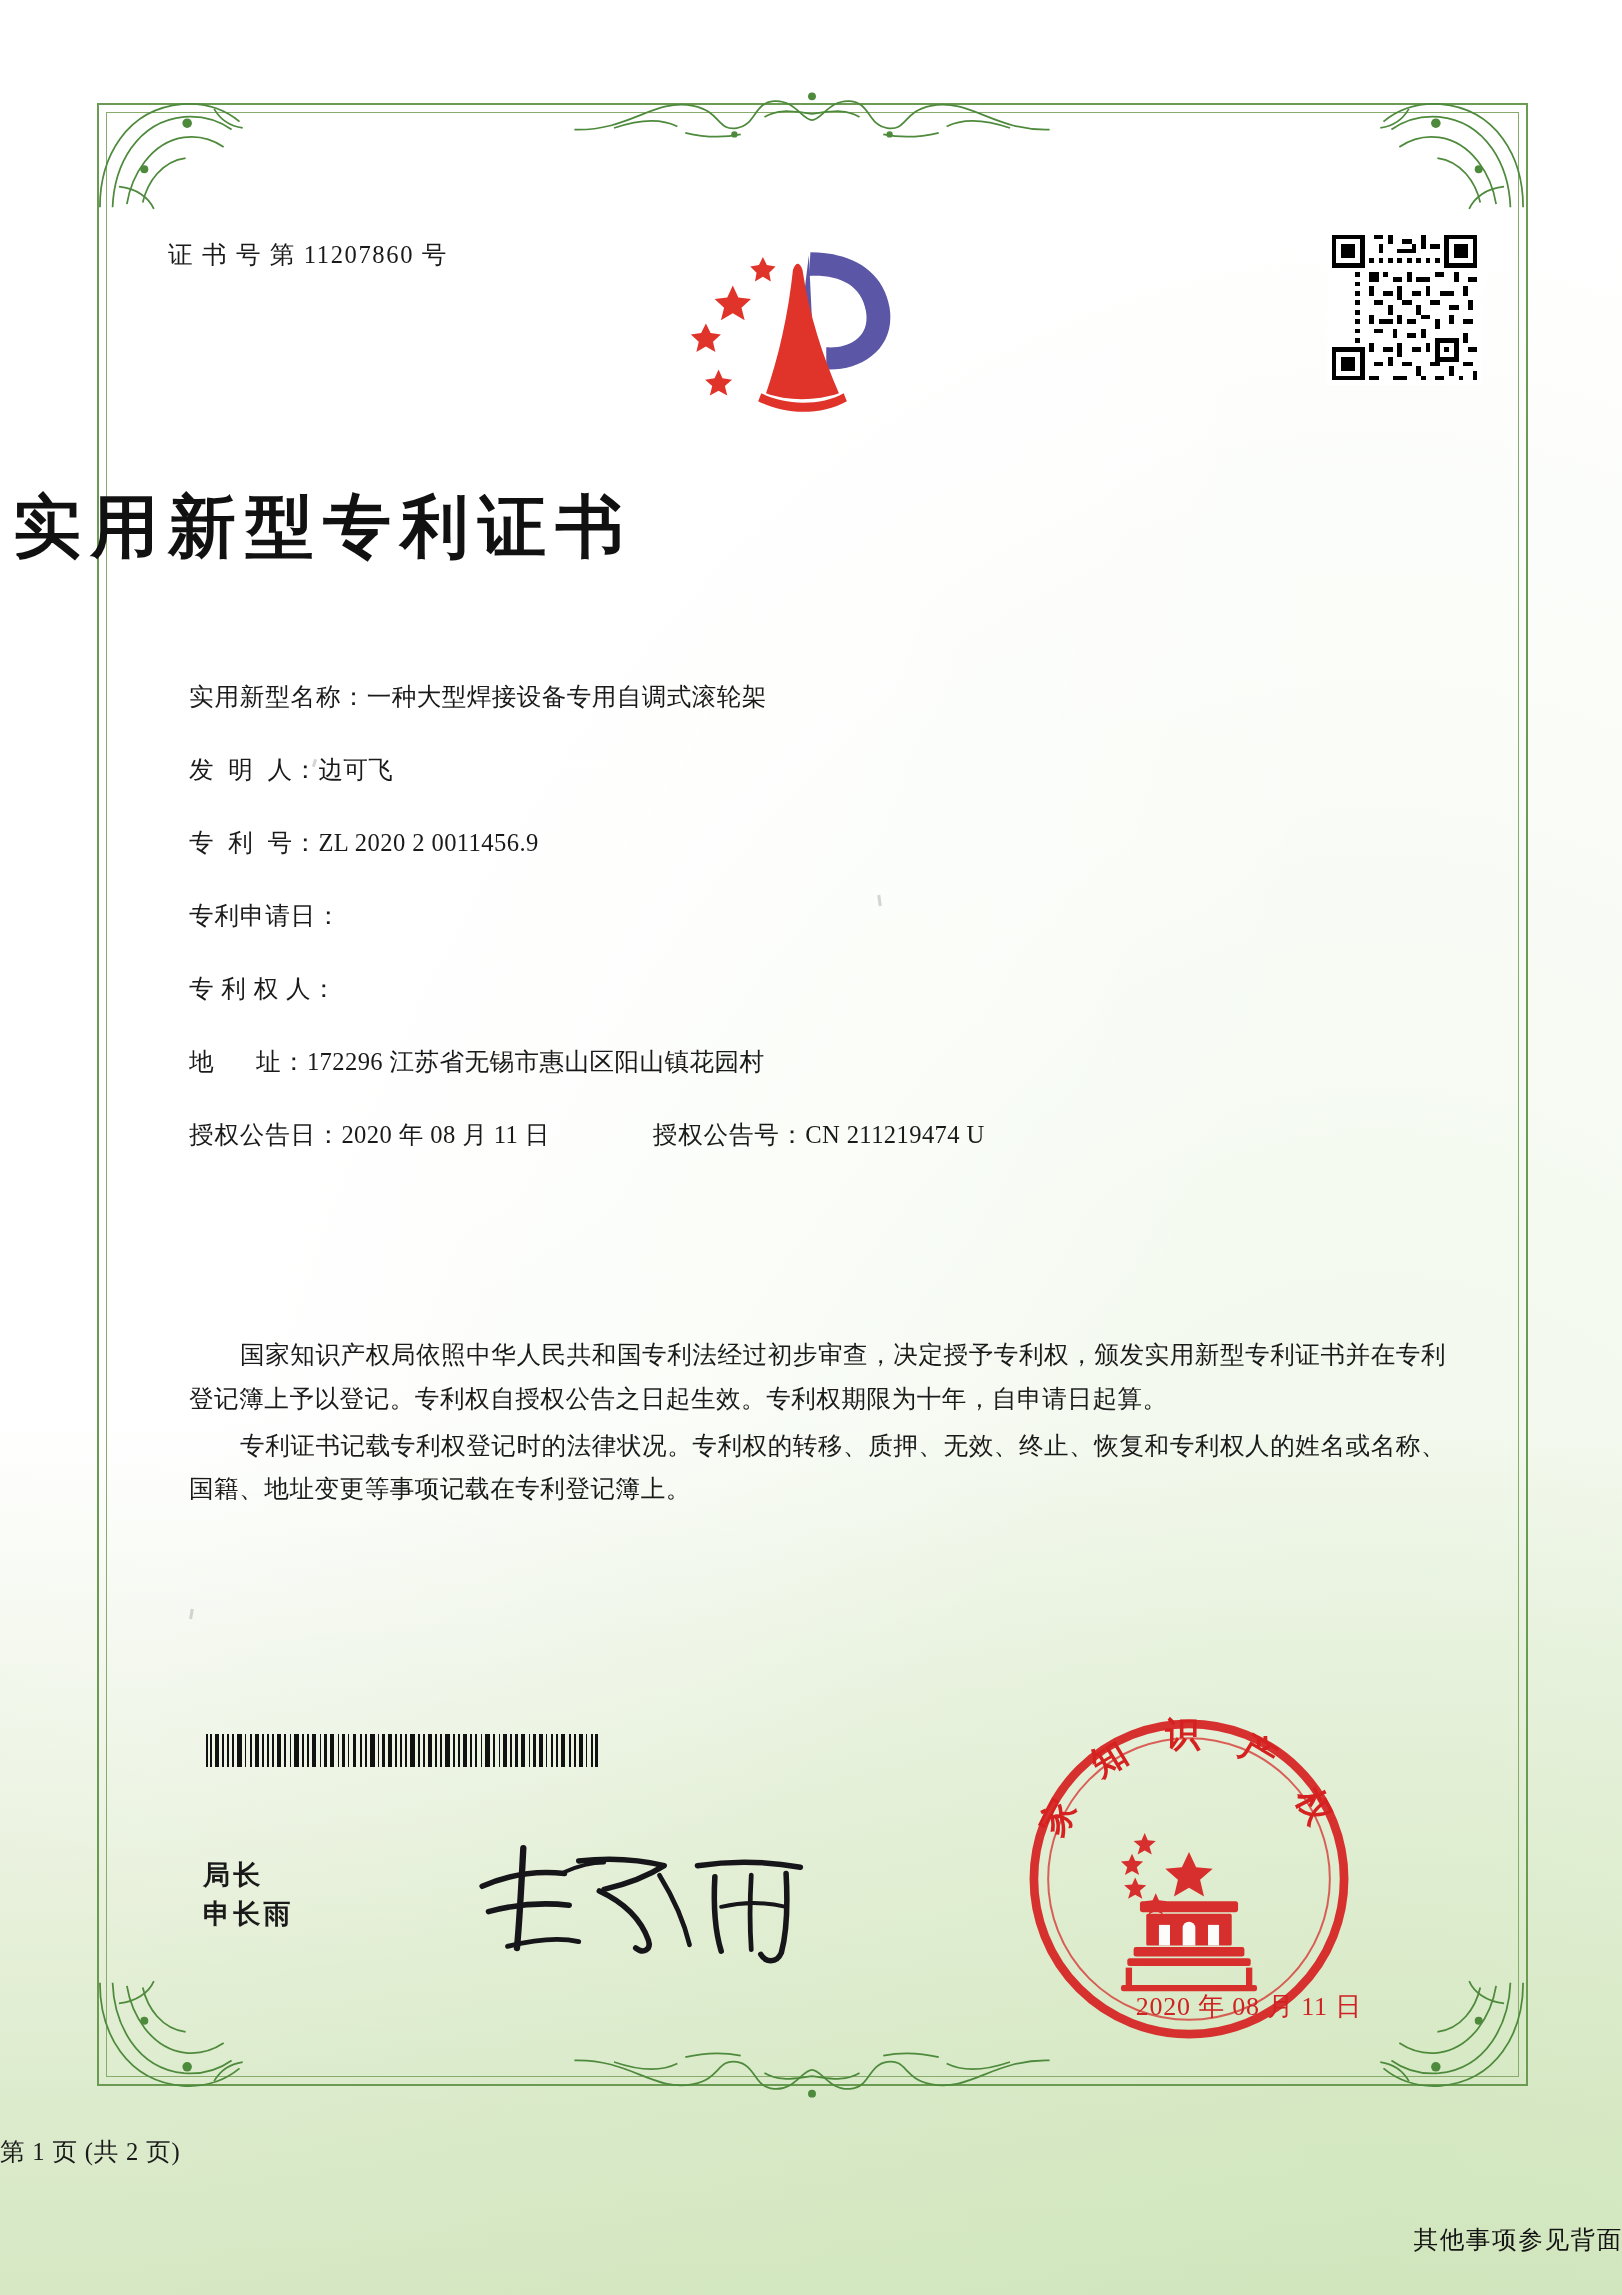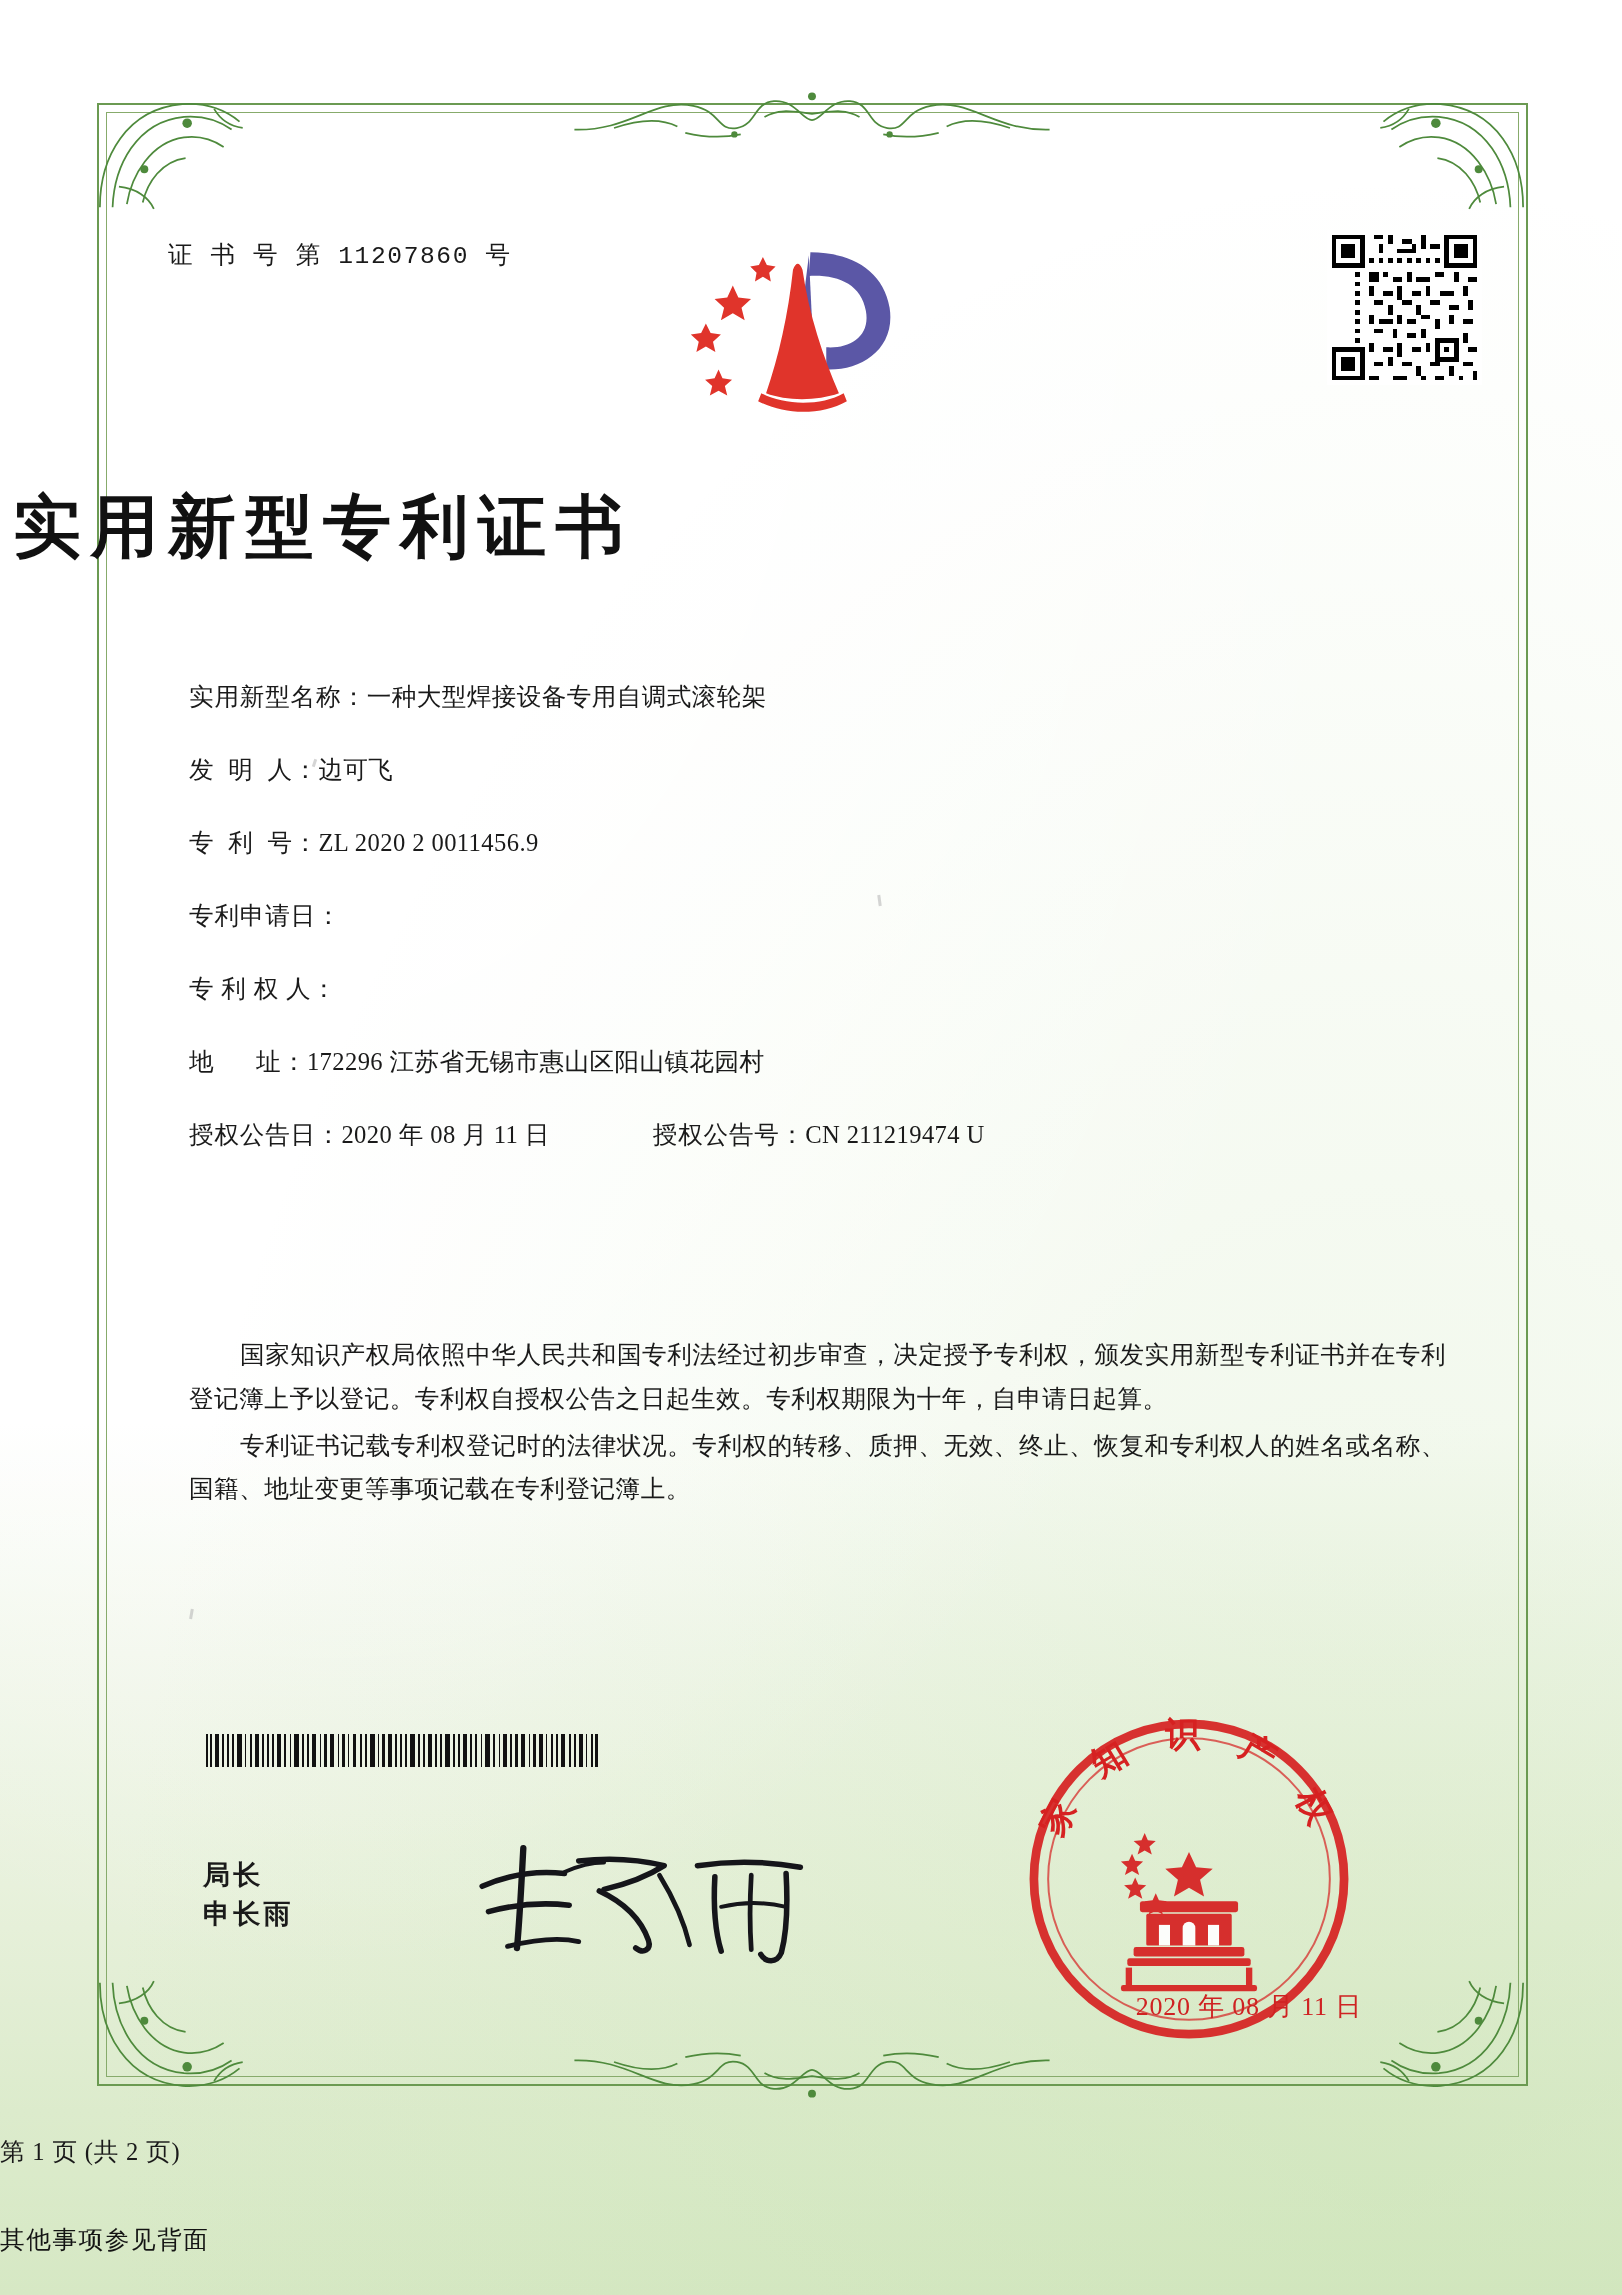--- a/index.html
+++ b/index.html
@@ -81,21 +81,21 @@
   }
   .top-flourish svg, .bottom-flourish svg { width:100%; height:100%; display:block; }
 
   
   .cert-no {
     position: absolute;
     left: 168px;
     top: 238px;
     font-size: 24.6px;
     letter-spacing: 1.6px;
-    font-family: Liberation Mono, monospace;
+    font-family: Liberation Serif, serif;
     white-space: nowrap;
   }
 
   .logo {
     position: absolute;
     left: 50%;
     top: 238px;
     transform: translateX(-50%);
     width: 333px;
     height: 198px;
@@ -220,21 +220,21 @@
     left: 0; right: 0;
     top: 2135px;
     text-align: left;
     font-size: 24.6px;
     letter-spacing: 0.8px;
   }
   .back-note {
     position: absolute;
     left: 0; right: 0;
     top: 2223px;
-    text-align: left;
+    text-align: right;
     font-size: 24.6px;
     letter-spacing: 1.6px;
     color: #141414;
   }
 
   .speck {
     position: absolute;
     width: 3.2px; height: 8px;
     background: #b9b9b9;
     opacity: .6;

